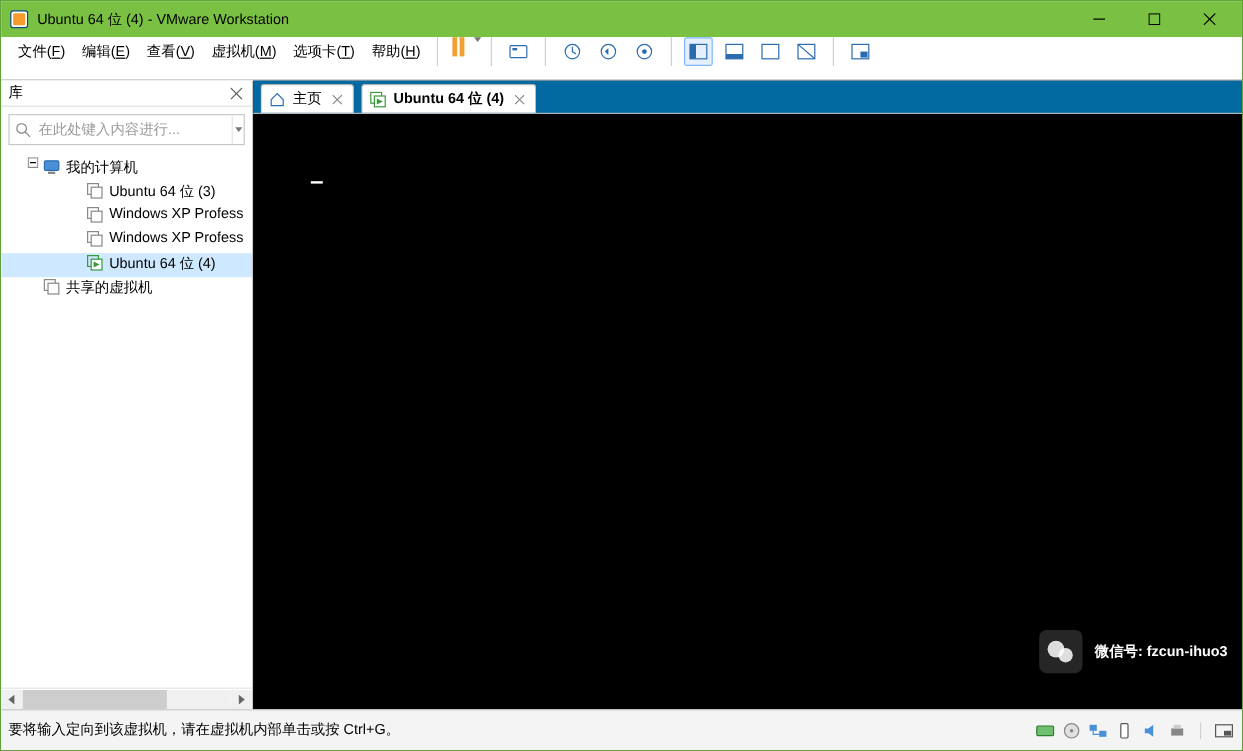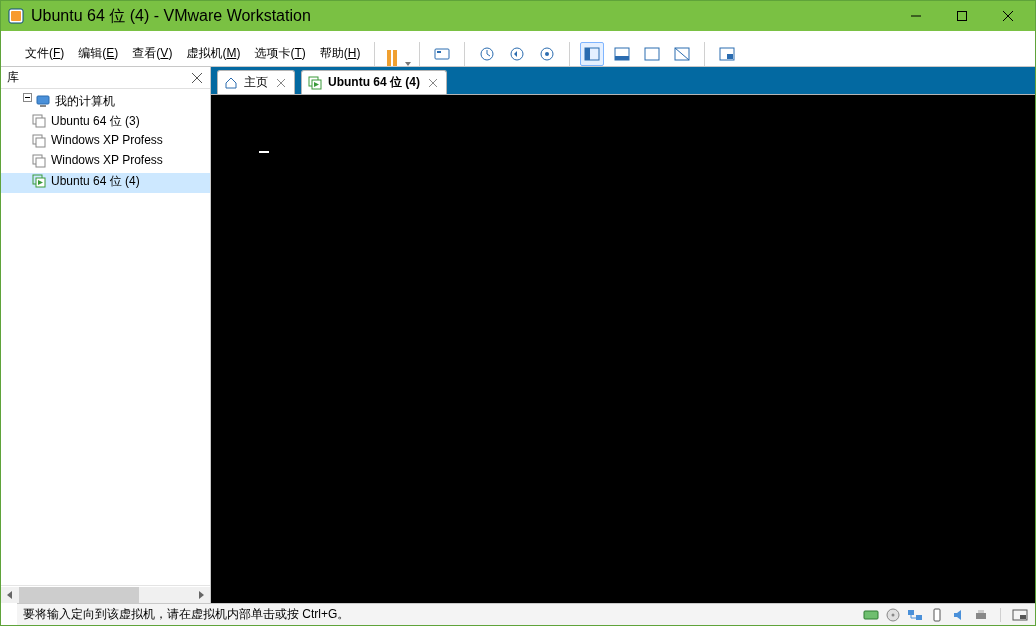--- a/index.html
+++ b/index.html
@@ -3,26 +3,26 @@
 <meta charset="utf-8">
 <style>
 * { margin: 0; padding: 0; box-sizing: border-box; font-family: "Microsoft YaHei", "Segoe UI", Tahoma, sans-serif; font-size: 12px; }
 html, body { width: 1036px; height: 626px; overflow: hidden; background: #fff; }
 
 .window { width: 1036px; height: 626px; display: flex; flex-direction: column; border: 1px solid #5fa33a; }
 
 
 .titlebar { height: 30px; background: #7ac143; display: flex; align-items: center; padding: 0 4px; color: #000; }
 .titlebar .app-icon { width: 18px; height: 18px; margin: 0 6px 0 2px; display:flex;align-items:center;justify-content:center; }
-.titlebar .title-text { flex: 0 0 auto; font-size: 16px; }
+.titlebar .title-text { flex: 0 0 auto; font-size: 12px; }
 .titlebar .spacer { flex: 1; }
 .win-btn { width: 46px; height: 30px; display: flex; align-items: center; justify-content: center; color: #000; }
 
 
-.menubar { height: 36px; background: #fff; border-bottom: 1px solid #c8c8c8; display: flex; align-items: flex-end; padding: 0 18px; gap: 2px; }
+.menubar { height: 36px; background: #fff; border-bottom: 1px solid #c8c8c8; display: flex; align-items: flex-start; padding: 0 8px; gap: 2px; }
 .menu-item { padding: 4px 6px; color: #000; white-space: nowrap; }
 .menu-item u { text-decoration: underline; }
 .menu-sep { width: 1px; height: 24px; background: #d0d0d0; margin: 0 6px; }
 .tb-btn { width: 24px; height: 24px; display:flex;align-items:center;justify-content:center; margin: 0 2px; border-radius:2px; }
 .tb-btn.active { background:#e5f0ff; border:1px solid #7fb5ff; }
 .tb-pause { display:flex; gap:2px; margin:0 4px; }
 .tb-pause span { width:4px; height:16px; background:#f0a030; }
 .drop-caret { width:0;height:0;border-left:3px solid transparent;border-right:3px solid transparent;border-top:4px solid #777; margin-left:2px;}
 
 
@@ -35,39 +35,39 @@
 .searchbox input { flex:1; border:none; outline:none; font-size:12px; color:#333; background:transparent; }
 .searchbox input::placeholder { color:#9a9a9a; }
 .search-drop { width:18px;height:100%;display:flex;align-items:center;justify-content:center;border-left:1px solid #e4e4e4; }
 
 .tree { flex:1; overflow:hidden; padding:4px 0; }
 .tree-row { display:flex; align-items:flex-start; height:20px; padding-left:6px; white-space:nowrap; }
 .tree-row.sel { background:#cde8ff; }
 .tw { width:12px; display:flex;align-items:center;justify-content:center; }
 .ticon { width:16px;height:16px;display:flex;align-items:center;justify-content:center;margin:0 4px 0 2px; }
 .indent1 { padding-left:20px; }
-.indent2 { padding-left:28px; }
+.indent2 { padding-left:68px; }
 .tree-label { color:#000; }
 
 .side-scroll { height:18px; border-top:1px solid #e4e4e4; display:flex; align-items:center; }
 .side-scroll .arrow { width:18px;height:16px;display:flex;align-items:center;justify-content:center;background:#f0f0f0; }
 .side-scroll .track { flex:1;height:16px;background:#f0f0f0;position:relative; }
 .side-scroll .thumb { position:absolute;left:0;top:0;height:16px;width:120px;background:#cdcdcd; }
 
 
 .main { flex:1; display:flex; flex-direction:column; background:#000; }
 .tabs { height:28px; background:#0369a1; display:flex; align-items:flex-end; padding:2px 6px 0 6px; gap:6px; border-bottom:1px solid #b5b5b5; }
 .tab { height:24px; border:1px solid #b5b5b5; border-bottom:none; background:#fff; display:flex; align-items:center; padding:0 6px; gap:6px; border-radius:3px 3px 0 0; }
 .tab .tclose { width:14px;height:14px;display:flex;align-items:center;justify-content:center;color:#888; }
 .tab.active .tlabel { font-weight:700; }
 .vm-view { flex:1; background:#000; position:relative; }
 .cursor { position:absolute; left:48px; top:56px; width:10px; height:2px; background:#fff; }
 
 
-.statusbar { height:22px; background:#f4f4f4; border-top:1px solid #c8c8c8; display:flex; align-items:center; padding:0 6px;margin-left:16px; }
+.statusbar { height:34px; background:#f4f4f4; border-top:1px solid #c8c8c8; display:flex; align-items:center; padding:0 6px; }
 .statusbar .msg { flex:1; color:#000; }
 .status-icons { display:flex; gap:4px; align-items:center; }
 .sicon { width:18px;height:16px;display:flex;align-items:center;justify-content:center; }
 
 
 .watermark { position:absolute; right:12px; bottom:30px; color:#fff; display:flex; align-items:center; gap:10px; font-size:22px; font-weight:600; pointer-events:none; text-shadow:0 0 4px rgba(0,0,0,.6); }
 .wx-icon { width:36px;height:36px;border-radius:6px;background:rgba(255,255,255,.15);display:flex;align-items:center;justify-content:center; }
 
 svg { display:block; }
 </style>
@@ -190,20 +190,32 @@
     <div class="sidebar">
       <div class="side-hdr">
         <span class="lbl">库</span>
         <span class="close">
             <svg width="10" height="10">
               <line x1="0" y1="0" x2="10" y2="10" stroke="#555"></line>
               <line x1="10" y1="0" x2="0" y2="10" stroke="#555"></line>
             </svg>
           </span>
       </div>
+      <div class="searchbox">
+        <span>
+            <svg width="14" height="14" viewBox="0 0 14 14">
+              <circle cx="6" cy="6" r="4" fill="none" stroke="#888"></circle>
+              <line x1="9" y1="9" x2="13" y2="13" stroke="#888"></line>
+            </svg>
+          </span>
+        <input placeholder="在此处键入内容进行..." style="">
+        <span class="search-drop">
+            <span class="drop-caret"></span>
+          </span>
+      </div>
 
       <div class="tree">
         <div class="tree-row indent1">
           <span class="tw">
               <svg width="9" height="9">
                 <rect x="0.5" y="0.5" width="8" height="8" fill="#fff" stroke="#888"></rect>
                 <line x1="2" y1="4.5" x2="7" y2="4.5" stroke="#000"></line>
               </svg>
             </span>
           <span class="ticon">
@@ -243,20 +255,30 @@
         </div>
         <div class="tree-row indent2 sel">
           <span class="ticon">
               <svg width="14" height="14" viewBox="0 0 14 14">
                 <rect x="1" y="1" width="9" height="9" fill="none" stroke="#3a9a3a"></rect>
                 <rect x="4" y="4" width="9" height="9" fill="#fff" stroke="#3a9a3a"></rect>
                 <polygon points="6,6 11,8.5 6,11" fill="#3a9a3a"></polygon>
               </svg>
             </span>
           <span class="tree-label">Ubuntu 64 位 (4)</span>
+        </div>
+        <div class="tree-row indent1">
+          <span class="tw"></span>
+          <span class="ticon">
+              <svg width="14" height="14" viewBox="0 0 14 14">
+                <rect x="1" y="1" width="9" height="9" fill="none" stroke="#888"></rect>
+                <rect x="4" y="4" width="9" height="9" fill="#fff" stroke="#888"></rect>
+              </svg>
+            </span>
+          <span class="tree-label">共享的虚拟机</span>
         </div>
       </div>
 
       <div class="side-scroll">
         <div class="arrow">
             <svg width="8" height="8">
               <polygon points="6,0 6,8 1,4" fill="#666"></polygon>
             </svg>
           </div>
         <div class="track">
@@ -298,20 +320,29 @@
           <span class="tclose">
               <svg width="8" height="8">
                 <line x1="0" y1="0" x2="8" y2="8" stroke="#888"></line>
                 <line x1="8" y1="0" x2="0" y2="8" stroke="#888"></line>
               </svg>
             </span>
         </div>
       </div>
       <div class="vm-view">
         <div class="cursor"></div>
+        <div class="watermark">
+          <span class="wx-icon">
+              <svg width="26" height="26" viewBox="0 0 26 26">
+                <circle cx="9" cy="11" r="7" fill="#fff" opacity=".85"></circle>
+                <circle cx="17" cy="16" r="6" fill="#fff" opacity=".85"></circle>
+              </svg>
+            </span>
+          <span><span>微信号:</span> <span>fzcun-ihuo3</span></span>
+        </div>
       </div>
     </div>
   </div>
 
   <div class="statusbar">
     <span class="msg">要将输入定向到该虚拟机，请在虚拟机内部单击或按 Ctrl+G。</span>
     <div class="status-icons">
       <span class="sicon">
           <svg width="16" height="14" viewBox="0 0 16 14">
             <rect x="1" y="3" width="14" height="8" rx="1" fill="#6fbf6f" stroke="#2e7d32"></rect>

